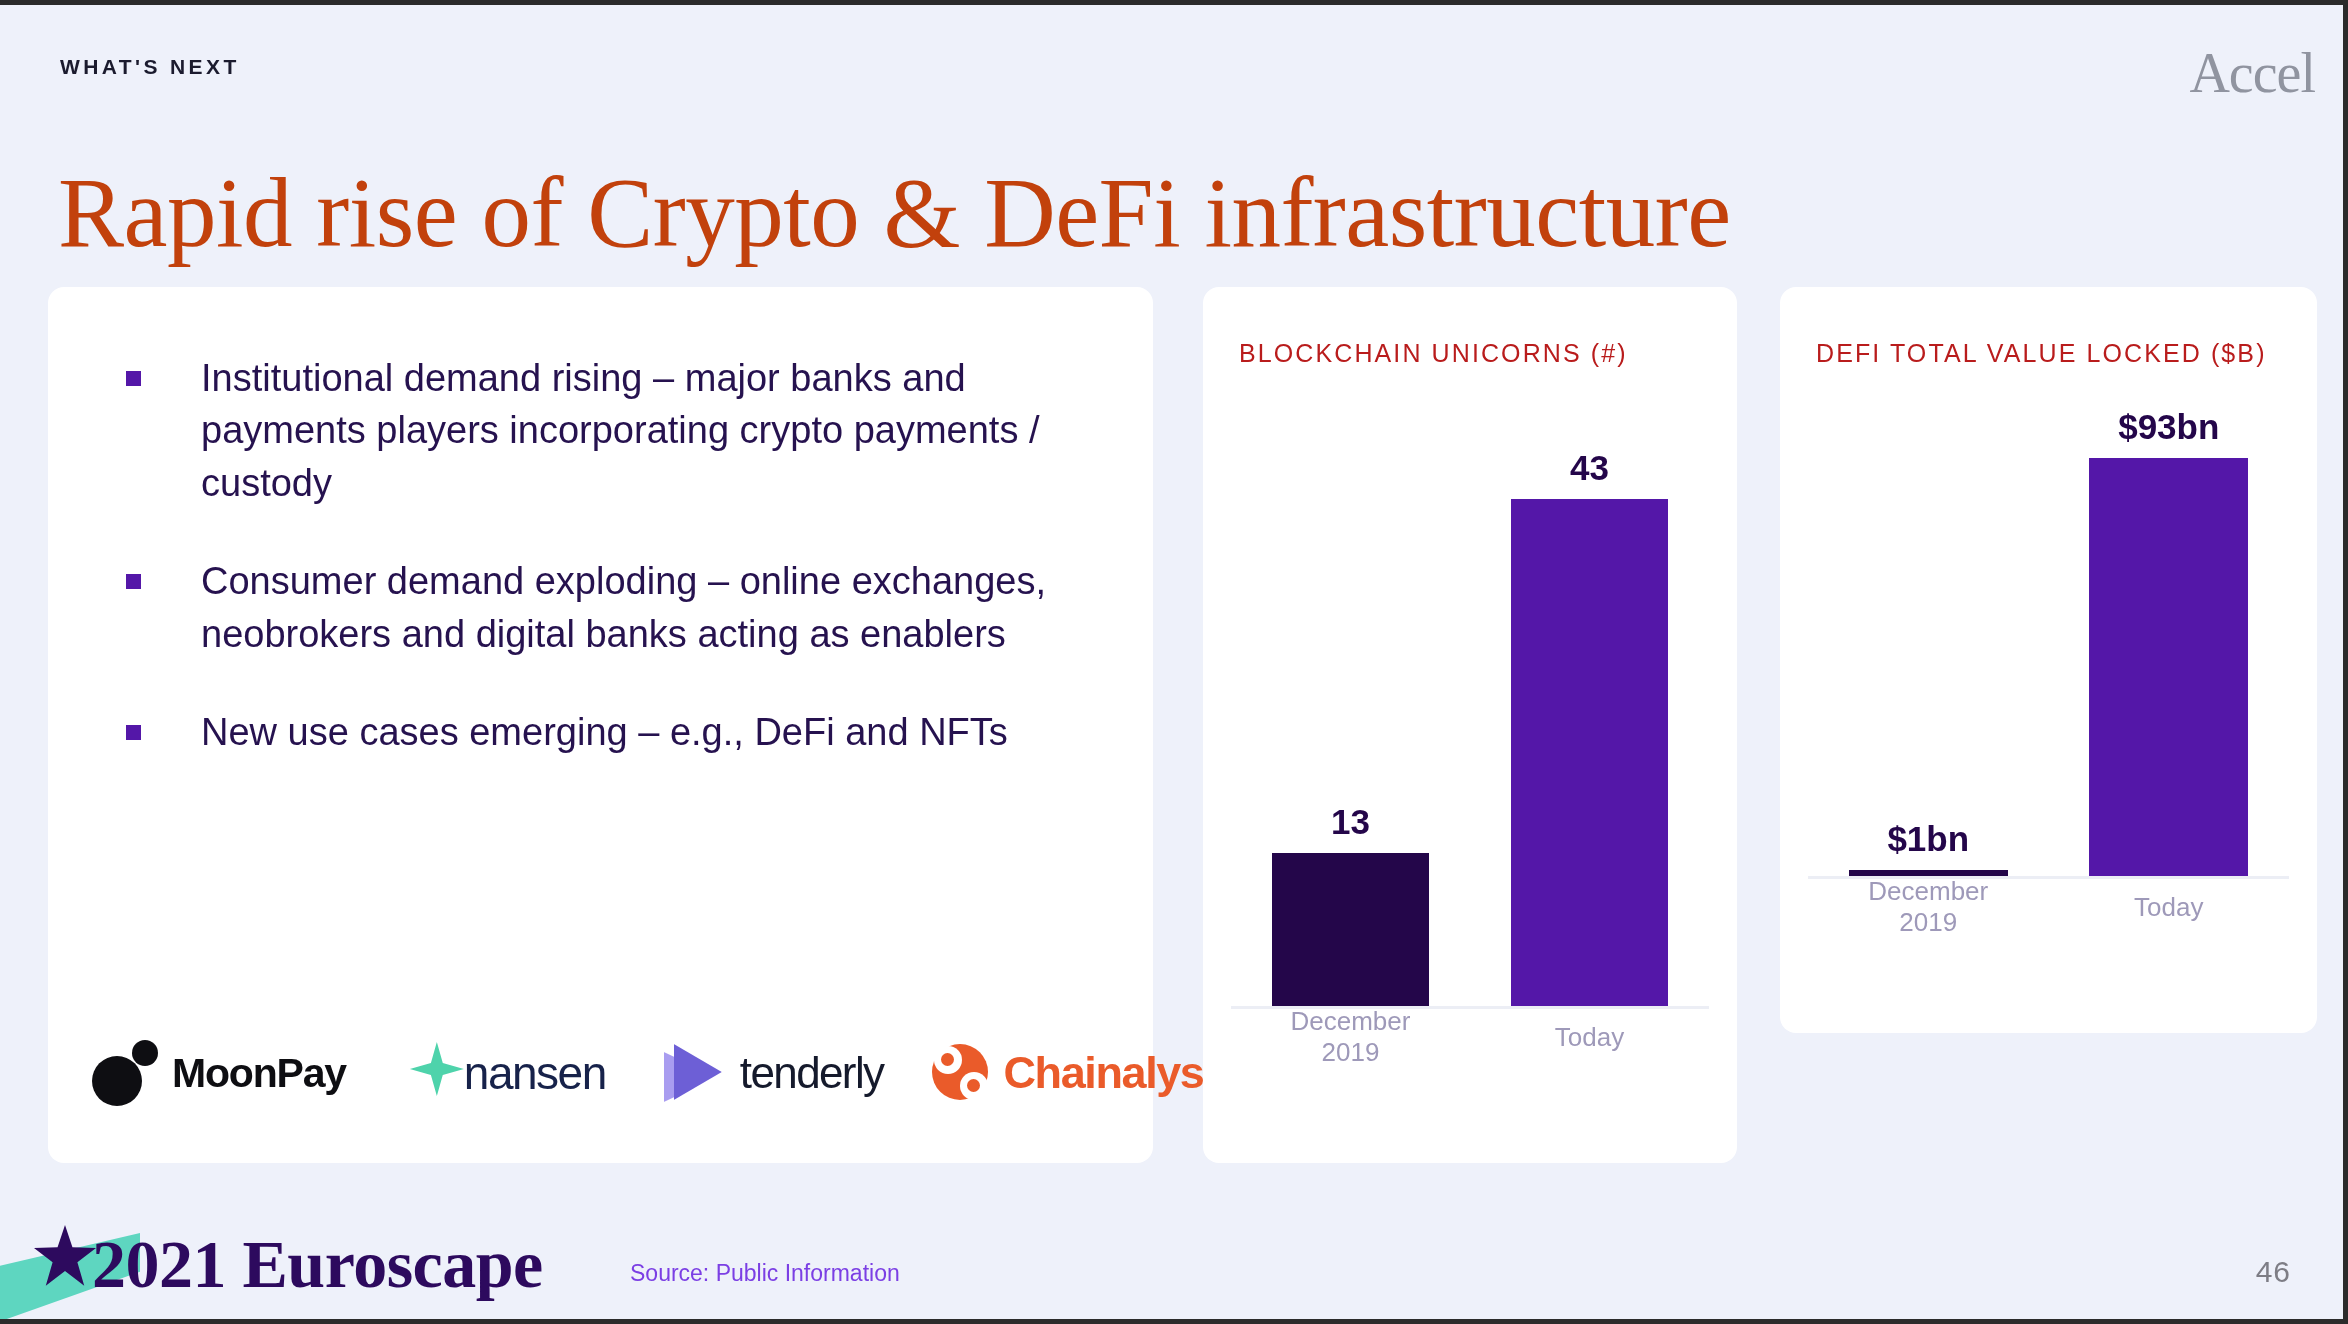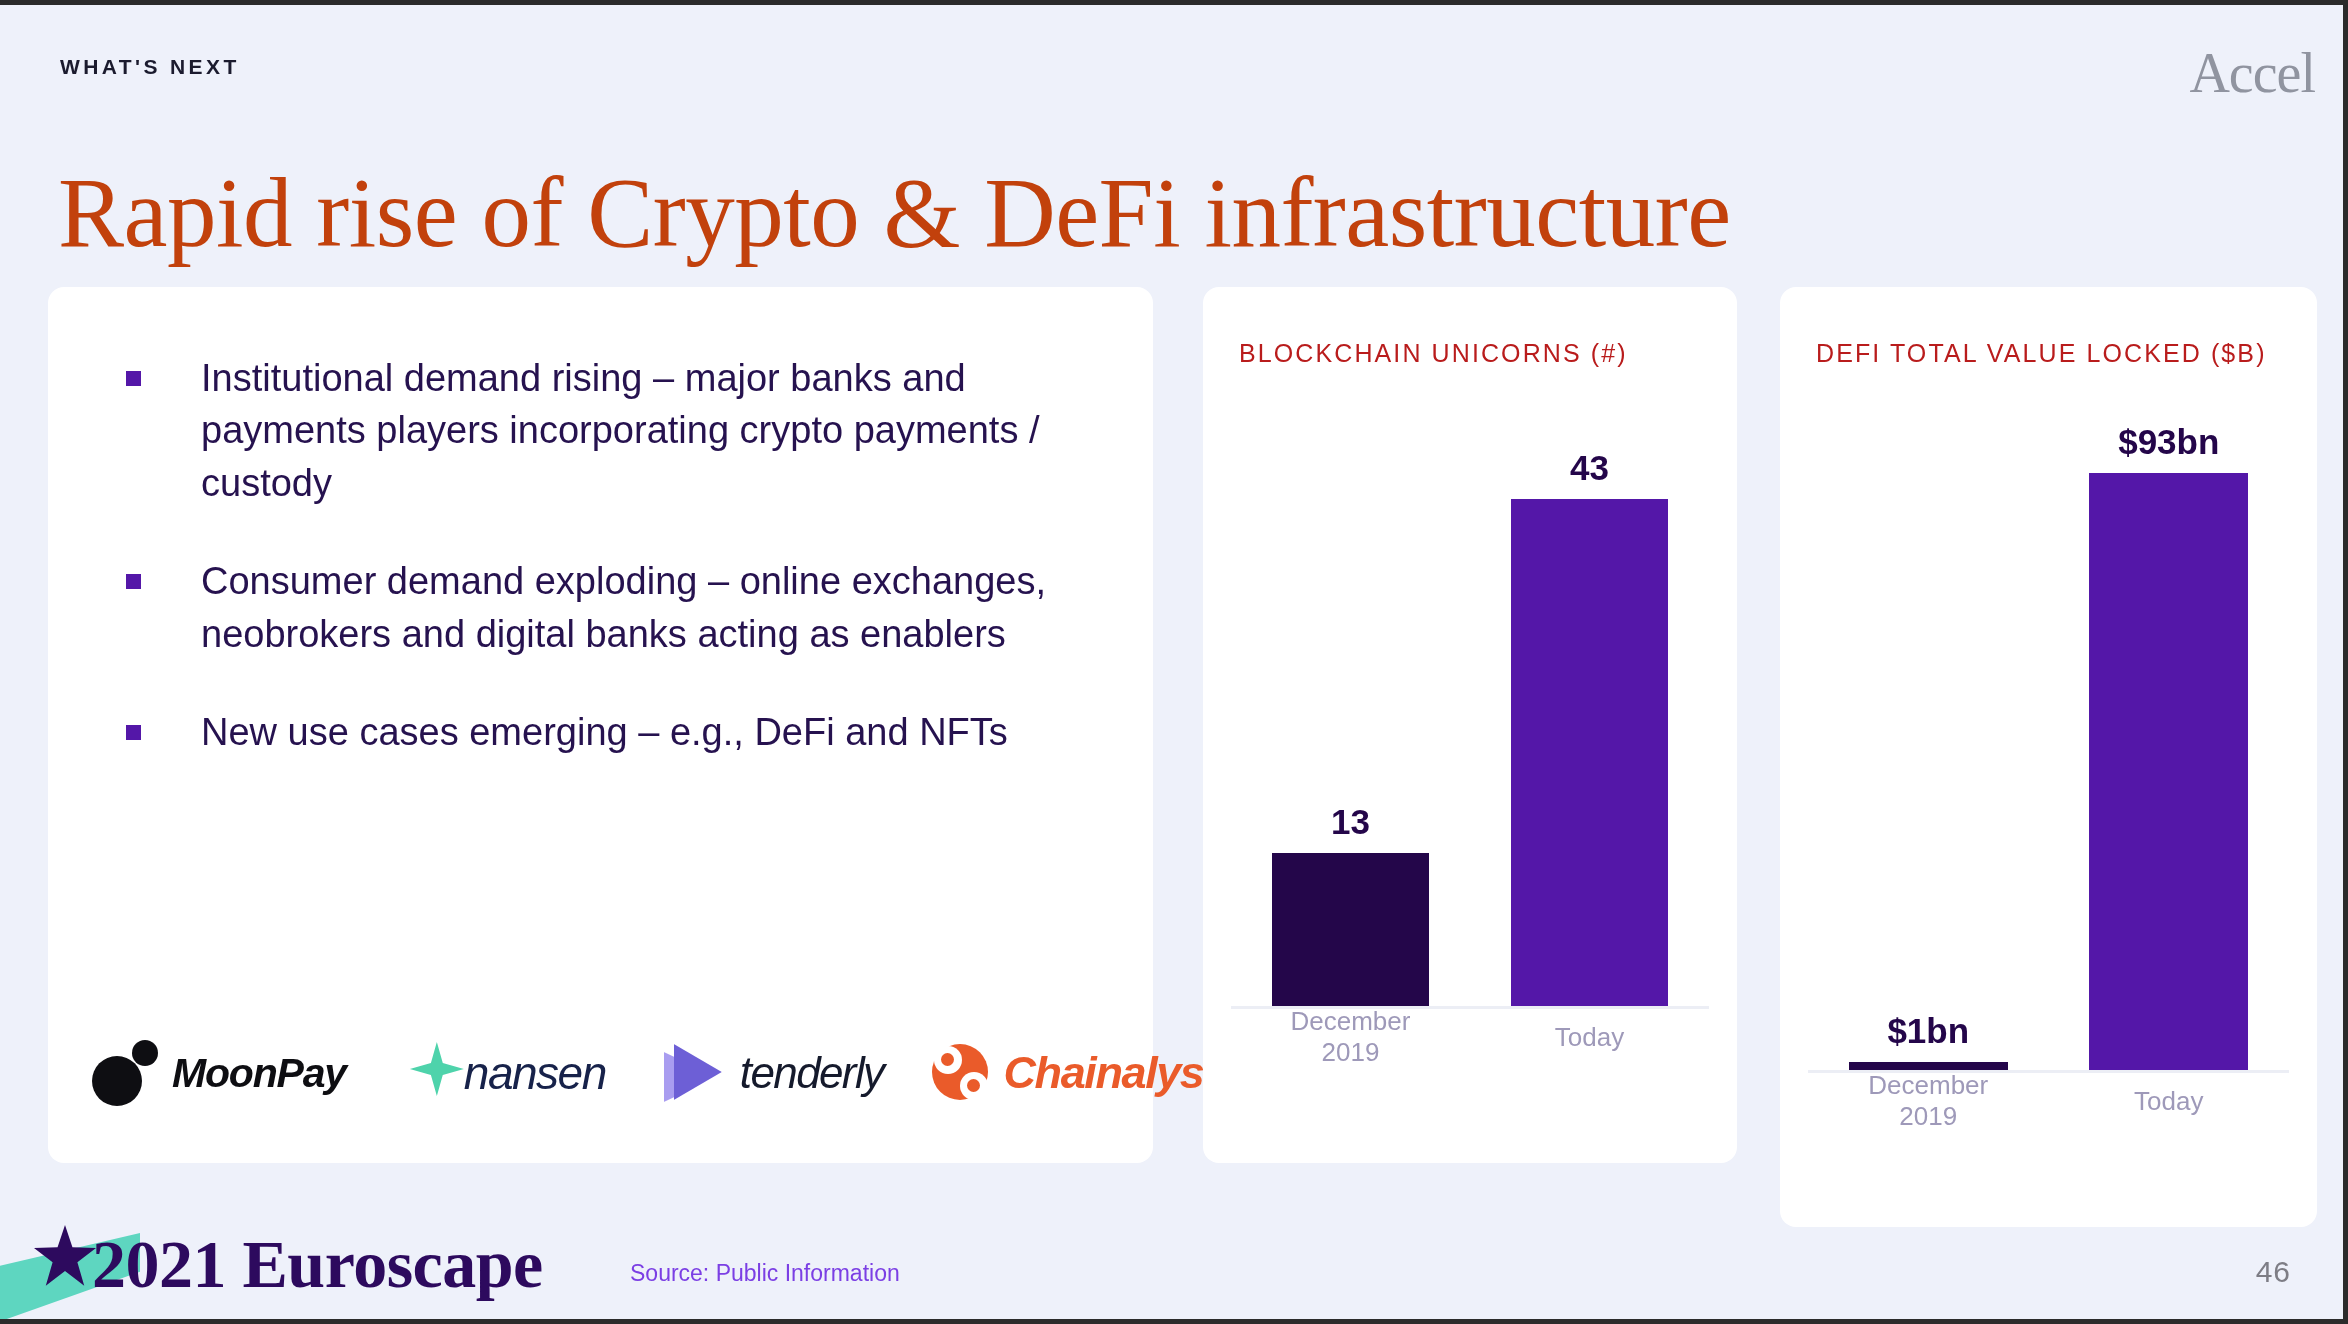--- a/index.html
+++ b/index.html
@@ -54,21 +54,21 @@
   }
 
   
   .card {
     position: absolute;
     background: #ffffff;
     border-radius: 16px;
   }
   #card-left   { left: 48px;   top: 282px; width: 1105px; height: 876px; }
   #card-chart1 { left: 1203px; top: 282px; width: 534px;  height: 876px; }
-  #card-chart2 { left: 1780px; top: 282px; width: 537px;  height: 940px; }
+  #card-chart2 { left: 1780px; top: 282px; width: 537px;  height: 746px; }
 
   
   .bullet-list {
     position: absolute;
     left: 78px;
     top: 65px;
     width: 1000px;
   }
   .bullet-row {
     display: flex;
@@ -94,21 +94,21 @@
   
   .logo-strip {
     position: absolute;
     left: 20px;
     bottom: 42px;
     width: 1070px;
     height: 96px;
     display: flex;
     align-items: center;
   }
-  .logo-item { display: flex; align-items: center; font-style: italic; }
+  .logo-item { display: flex; align-items: center; }
 
   
   #logo-moonpay { margin-left: 24px; }
   .mp-mark { position: relative; width: 72px; height: 66px; margin-right: 8px; }
   .mp-big   { position: absolute; left: 0;   top: 16px; width: 50px; height: 50px; border-radius: 50%; background: #0e0e12; }
   .mp-small { position: absolute; left: 40px; top: 0;    width: 26px; height: 26px; border-radius: 50%; background: #0e0e12; }
   .mp-word { font-size: 41px; font-weight: 700; color: #0e0e12; letter-spacing: -1.2px; }
 
   
   #logo-nansen { margin-left: 62px; }

